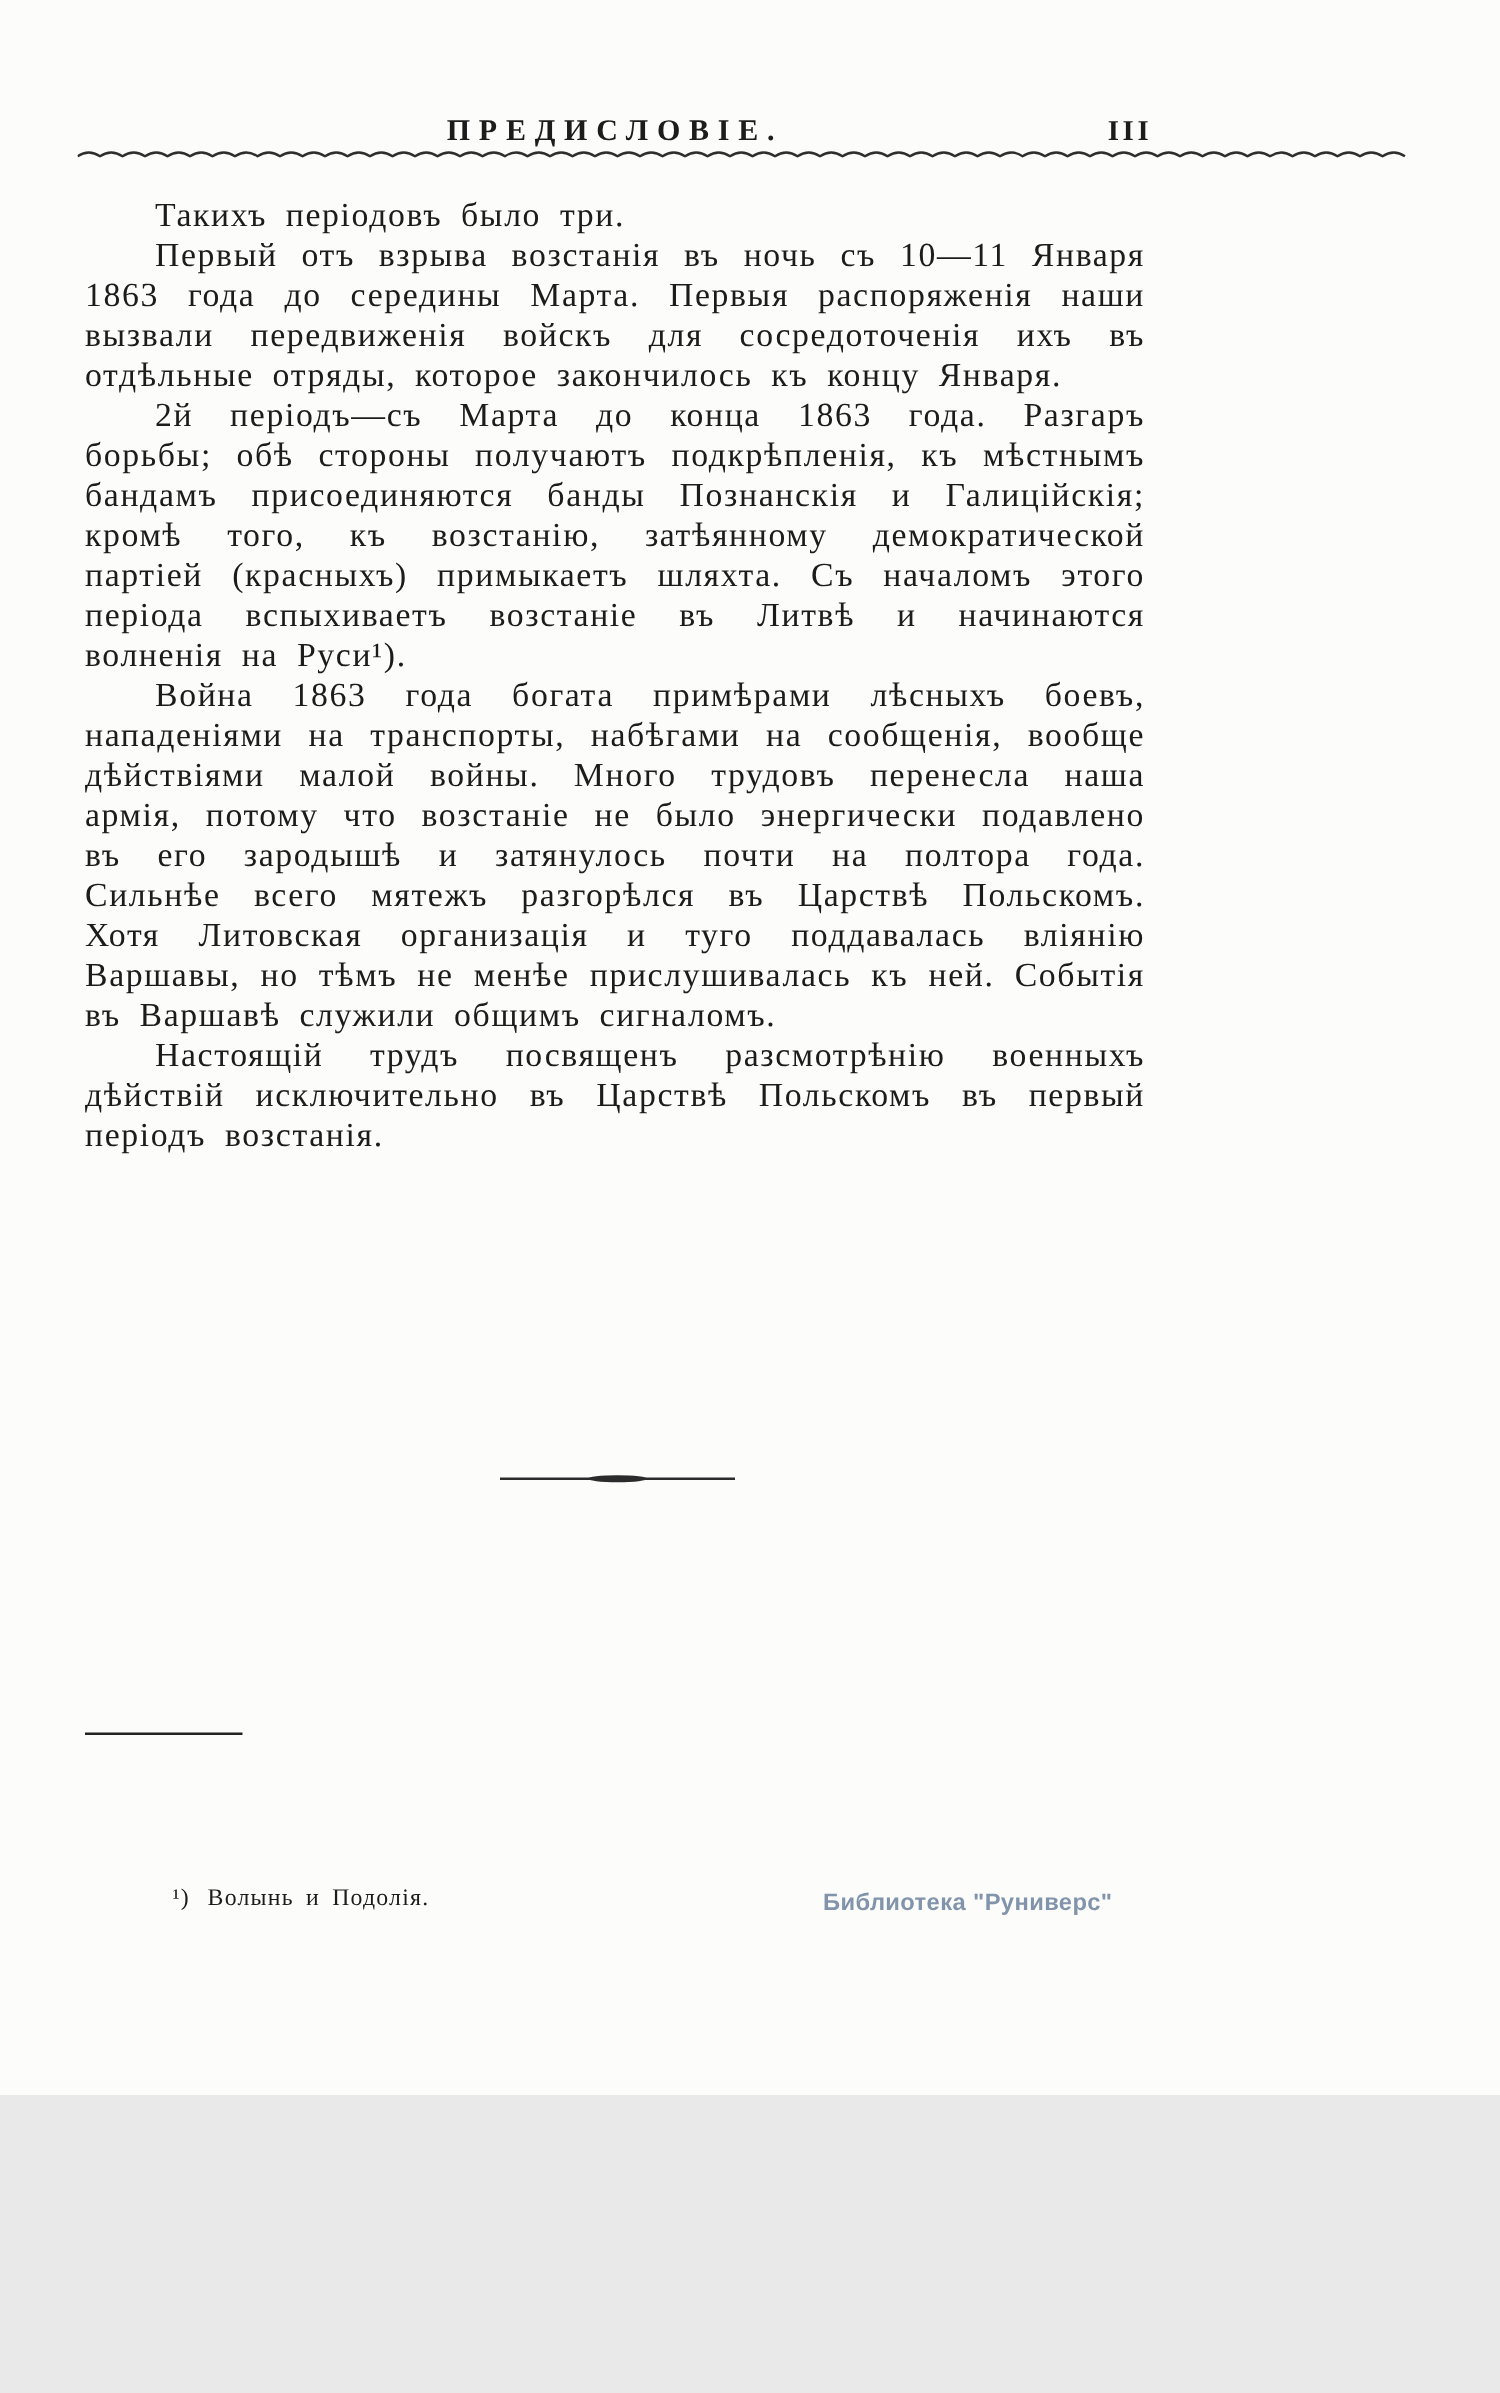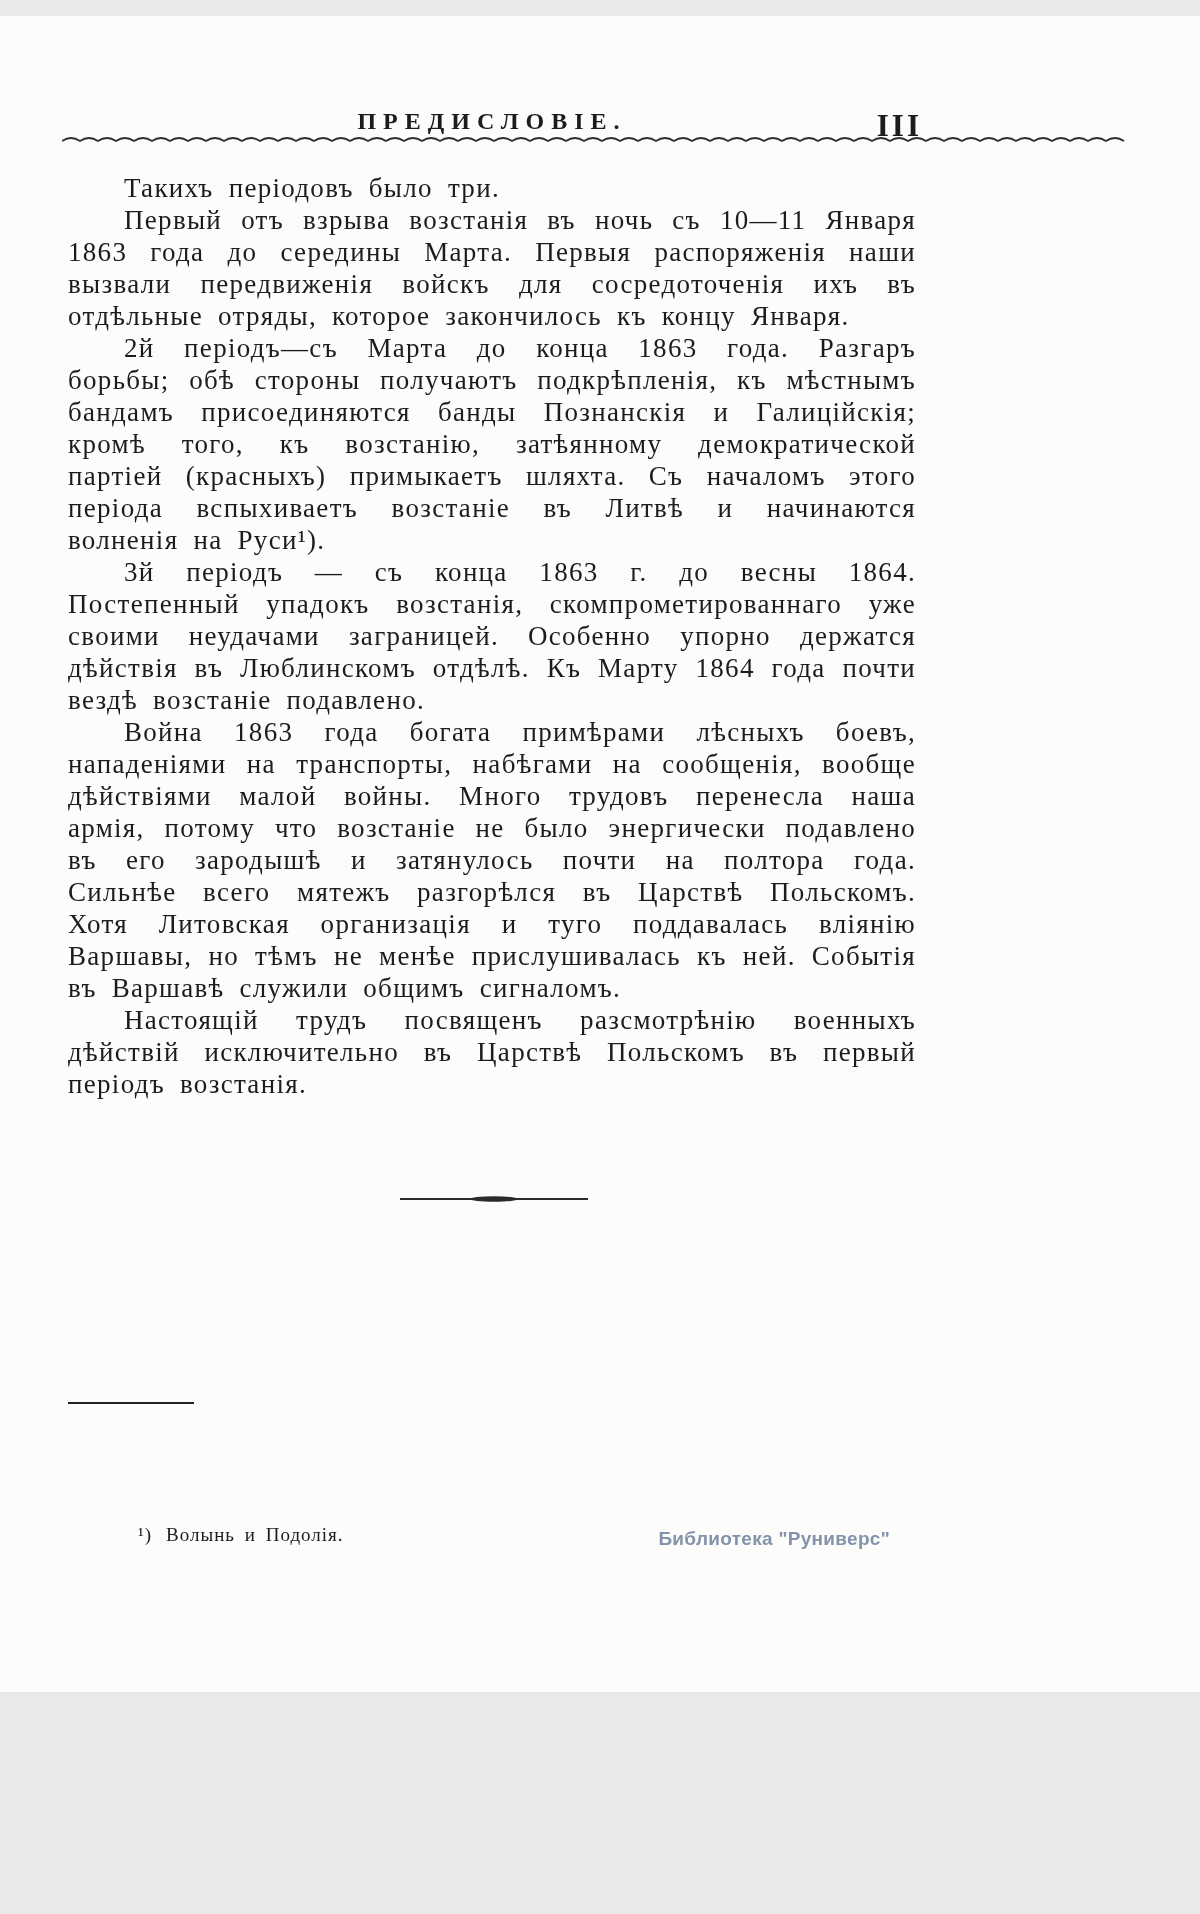--- a/index.html
+++ b/index.html
@@ -1,37 +1,37 @@
 <!DOCTYPE html>
 <html><head>
 <meta charset="utf-8">
 <style>
   * { margin:0; padding:0; box-sizing:border-box; }
   html,body { background:#e9e9e9; }
   .page {
     position:relative;
     width:1200px; height:1676px;
-    margin:16px auto;
+    margin:0 auto;
     background:#fcfcfa;
     color:#1c1c1c;
     font-family:"Liberation Serif", serif;
     overflow:hidden;
   }
   .header-row {
     position:absolute; left:68px; top:92px; width:848px; height:34px;
   }
   .title {
     text-align:center;
     font-size:24px;
     font-weight:bold;
     letter-spacing:7px;
   }
   .pagenum {
     position:absolute; right:-6px; top:0;
-    font-size:31px;
+    font-size:23px;
     font-weight:bold;
     letter-spacing:3px;
   }
   .wavy { position:absolute; left:62px; top:116px; }
   .body-text {
     position:absolute; left:68px; top:156px; width:848px;
     font-size:27px;
     line-height:32px;
     text-align:justify;
     letter-spacing:1.3px;
@@ -70,21 +70,20 @@
   </div>
 
   <svg class="wavy" width="1064" height="18" aria-hidden="true">
     <path id="wavy-path" d="M0 9 Q 9 3 18 9 Q 27 3 36 9 Q 45 3 54 9 Q 63 3 72 9 Q 81 3 90 9 Q 99 3 108 9 Q 117 3 126 9 Q 135 3 144 9 Q 153 3 162 9 Q 171 3 180 9 Q 189 3 198 9 Q 207 3 216 9 Q 225 3 234 9 Q 243 3 252 9 Q 261 3 270 9 Q 279 3 288 9 Q 297 3 306 9 Q 315 3 324 9 Q 333 3 342 9 Q 351 3 360 9 Q 369 3 378 9 Q 387 3 396 9 Q 405 3 414 9 Q 423 3 432 9 Q 441 3 450 9 Q 459 3 468 9 Q 477 3 486 9 Q 495 3 504 9 Q 513 3 522 9 Q 531 3 540 9 Q 549 3 558 9 Q 567 3 576 9 Q 585 3 594 9 Q 603 3 612 9 Q 621 3 630 9 Q 639 3 648 9 Q 657 3 666 9 Q 675 3 684 9 Q 693 3 702 9 Q 711 3 720 9 Q 729 3 738 9 Q 747 3 756 9 Q 765 3 774 9 Q 783 3 792 9 Q 801 3 810 9 Q 819 3 828 9 Q 837 3 846 9 Q 855 3 864 9 Q 873 3 882 9 Q 891 3 900 9 Q 909 3 918 9 Q 927 3 936 9 Q 945 3 954 9 Q 963 3 972 9 Q 981 3 990 9 Q 999 3 1008 9 Q 1017 3 1026 9 Q 1035 3 1044 9 Q 1053 3 1062 9" fill="none" stroke="#2e2e2e" stroke-width="1.8"></path>
   </svg>
 
   <div class="body-text">
     <p>Такихъ періодовъ было три.</p>
     <p>Первый отъ взрыва возстанія въ ночь съ 10—11 Января 1863 года до середины Марта. Первыя распоряженія наши вызвали передвиженія войскъ для сосредоточенія ихъ въ отдѣльные отряды, которое закончилось къ концу Января.</p>
     <p>2й періодъ—съ Марта до конца 1863 года. Разгаръ борьбы; обѣ стороны получаютъ подкрѣпленія, къ мѣстнымъ бандамъ присоединяются банды Познанскія и Галиційскія; кромѣ того, къ возстанію, затѣянному демократической партіей (красныхъ) примыкаетъ шляхта. Съ началомъ этого періода вспыхиваетъ возстаніе въ Литвѣ и начинаются волненія на Руси¹).</p>
-    <p>3й періодъ — съ конца 1863 г. до весны 1864. Постепенный упадокъ возстанія, скомпрометированнаго уже своими неудачами заграницей. Особенно упорно держатся дѣйствія въ Люблинскомъ отдѣлѣ. Къ Марту 1864 года почти вездѣ возстаніе подавлено.</p>
     <p>Война 1863 года богата примѣрами лѣсныхъ боевъ, нападеніями на транспорты, набѣгами на сообщенія, вообще дѣйствіями малой войны. Много трудовъ перенесла наша армія, потому что возстаніе не было энергически подавлено въ его зародышѣ и затянулось почти на полтора года. Сильнѣе всего мятежъ разгорѣлся въ Царствѣ Польскомъ. Хотя Литовская организація и туго поддавалась вліянію Варшавы, но тѣмъ не менѣе прислушивалась къ ней. Событія въ Варшавѣ служили общимъ сигналомъ.</p>
     <p>Настоящій трудъ посвященъ разсмотрѣнію военныхъ дѣйствій исключительно въ Царствѣ Польскомъ въ первый періодъ возстанія.</p>
   </div>
 
   <svg class="section-divider" width="192" height="10" aria-hidden="true">
     <line x1="2" y1="5" x2="190" y2="5" stroke="#2b2b2b" stroke-width="2"></line>
     <ellipse cx="96" cy="5" rx="24" ry="2.8" fill="#2b2b2b"></ellipse>
   </svg>
 
   <div class="footnote-rule"></div>

